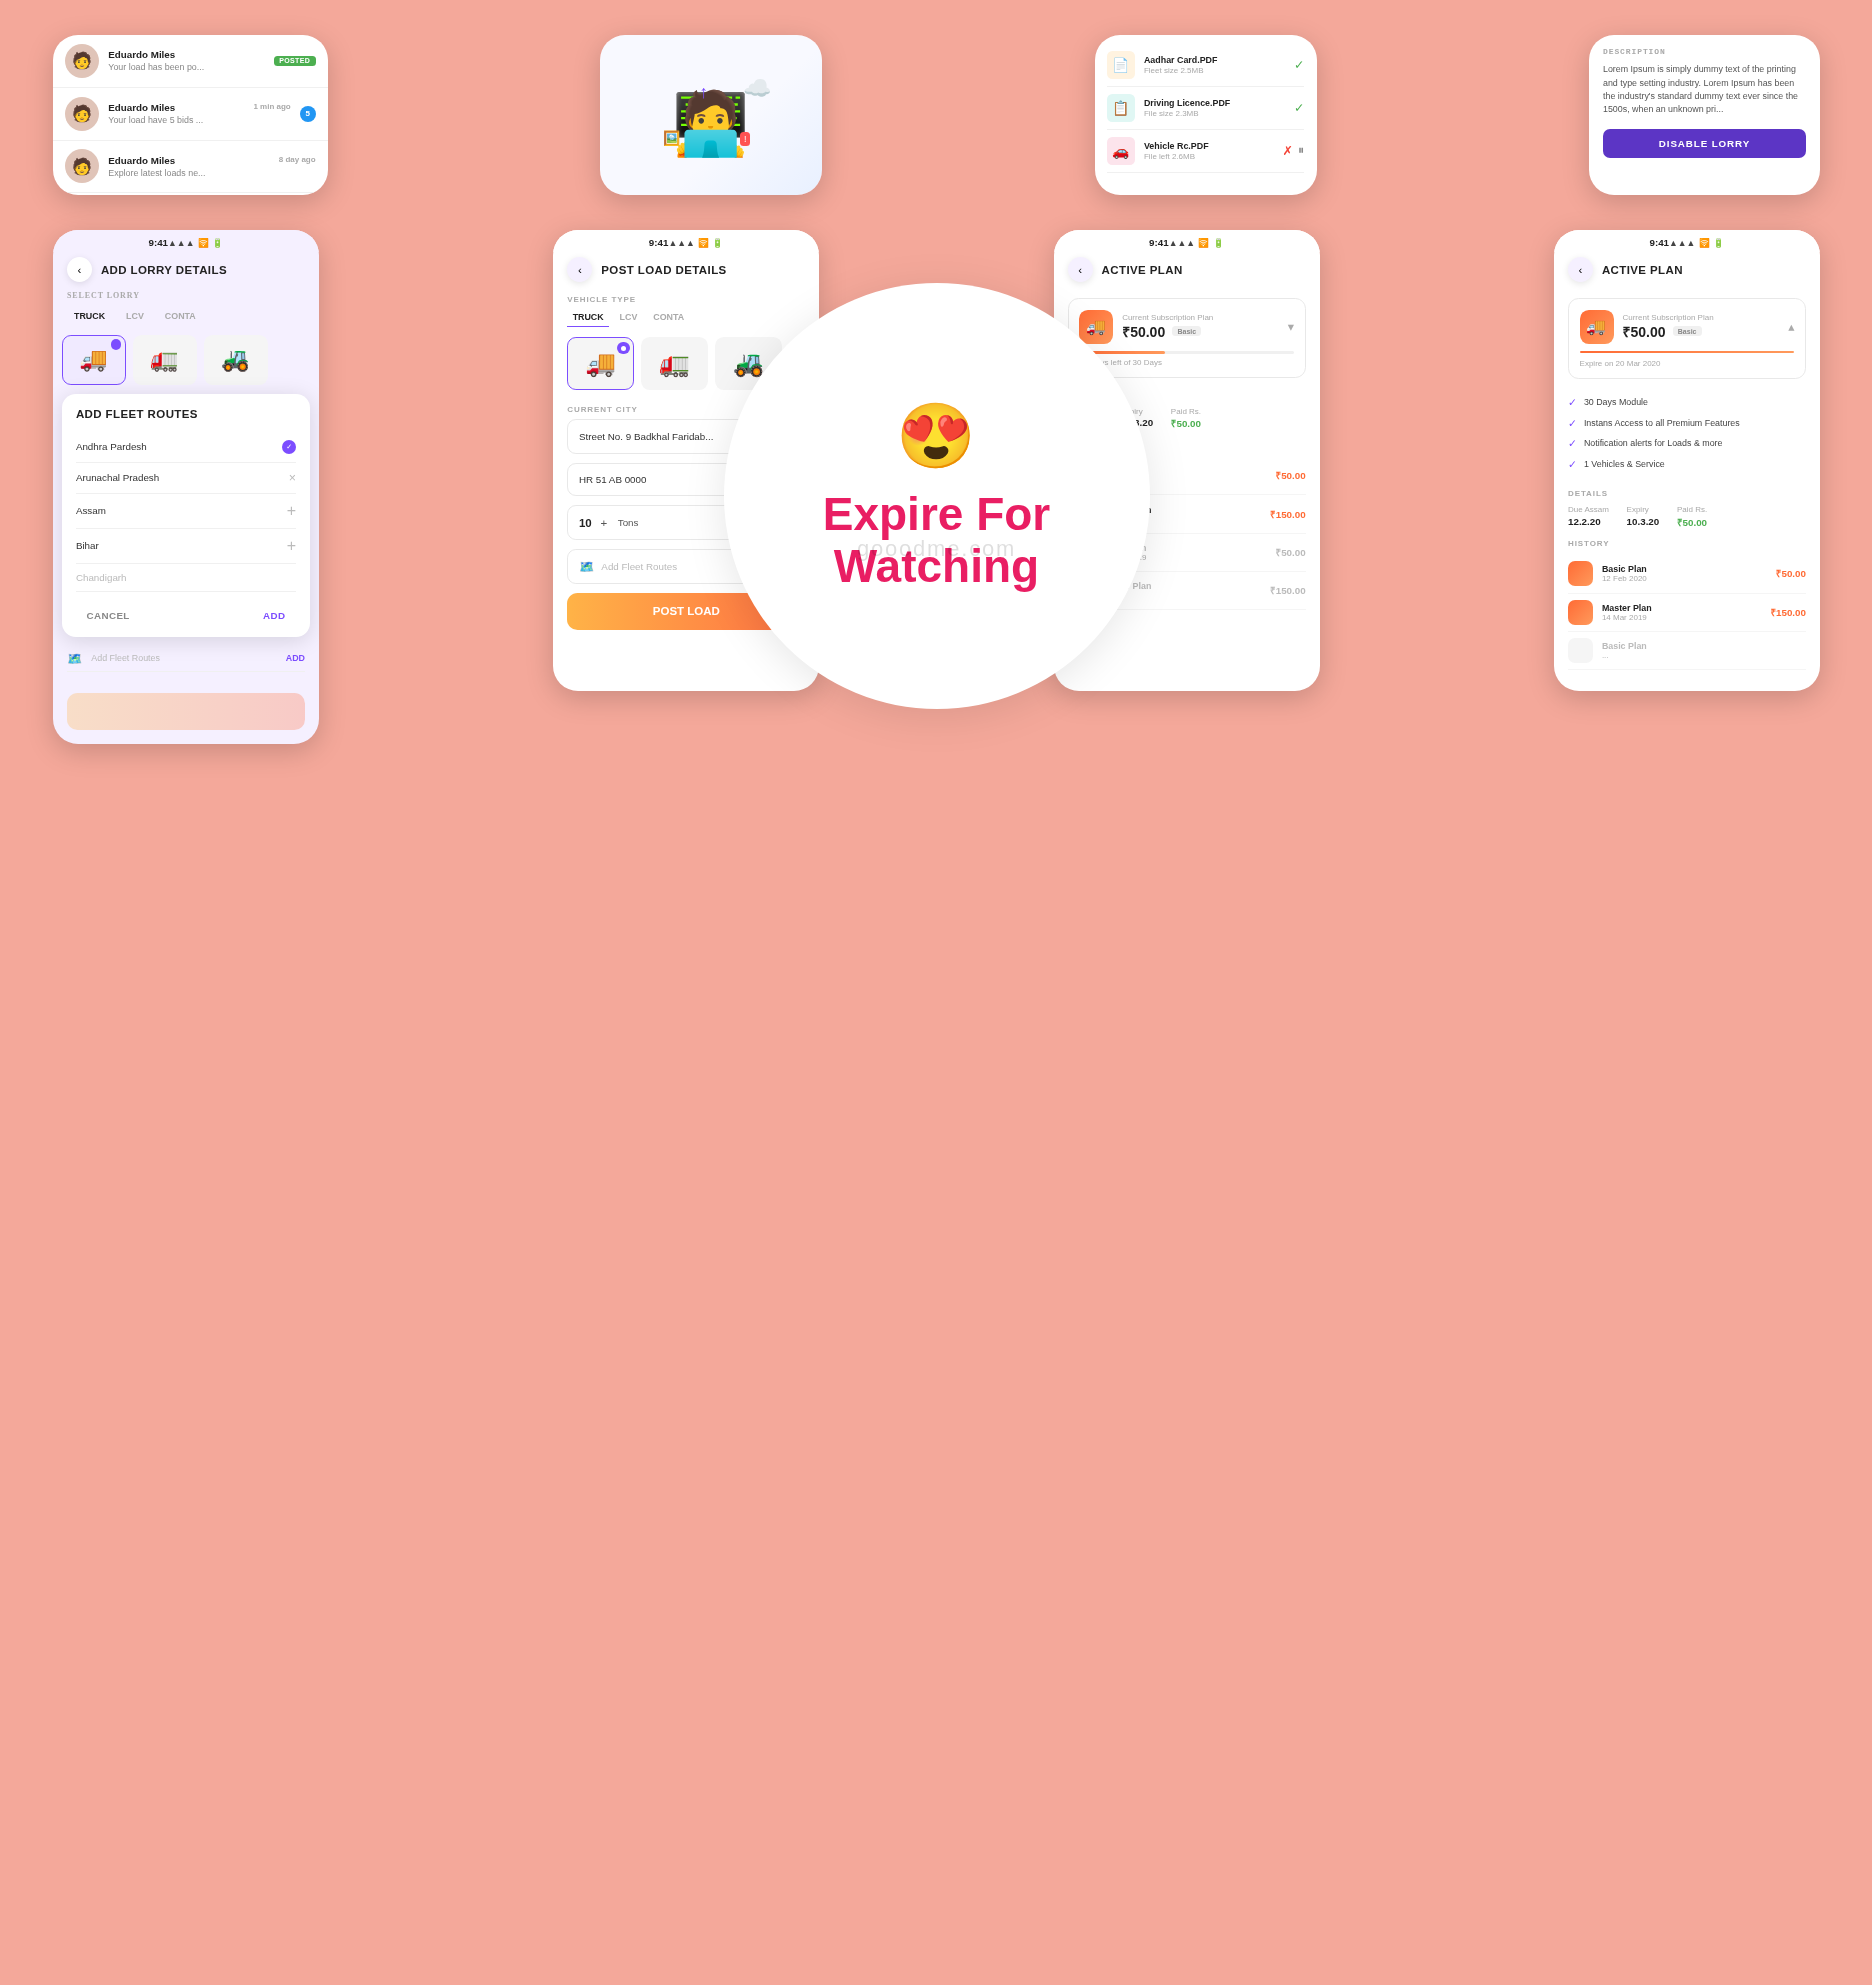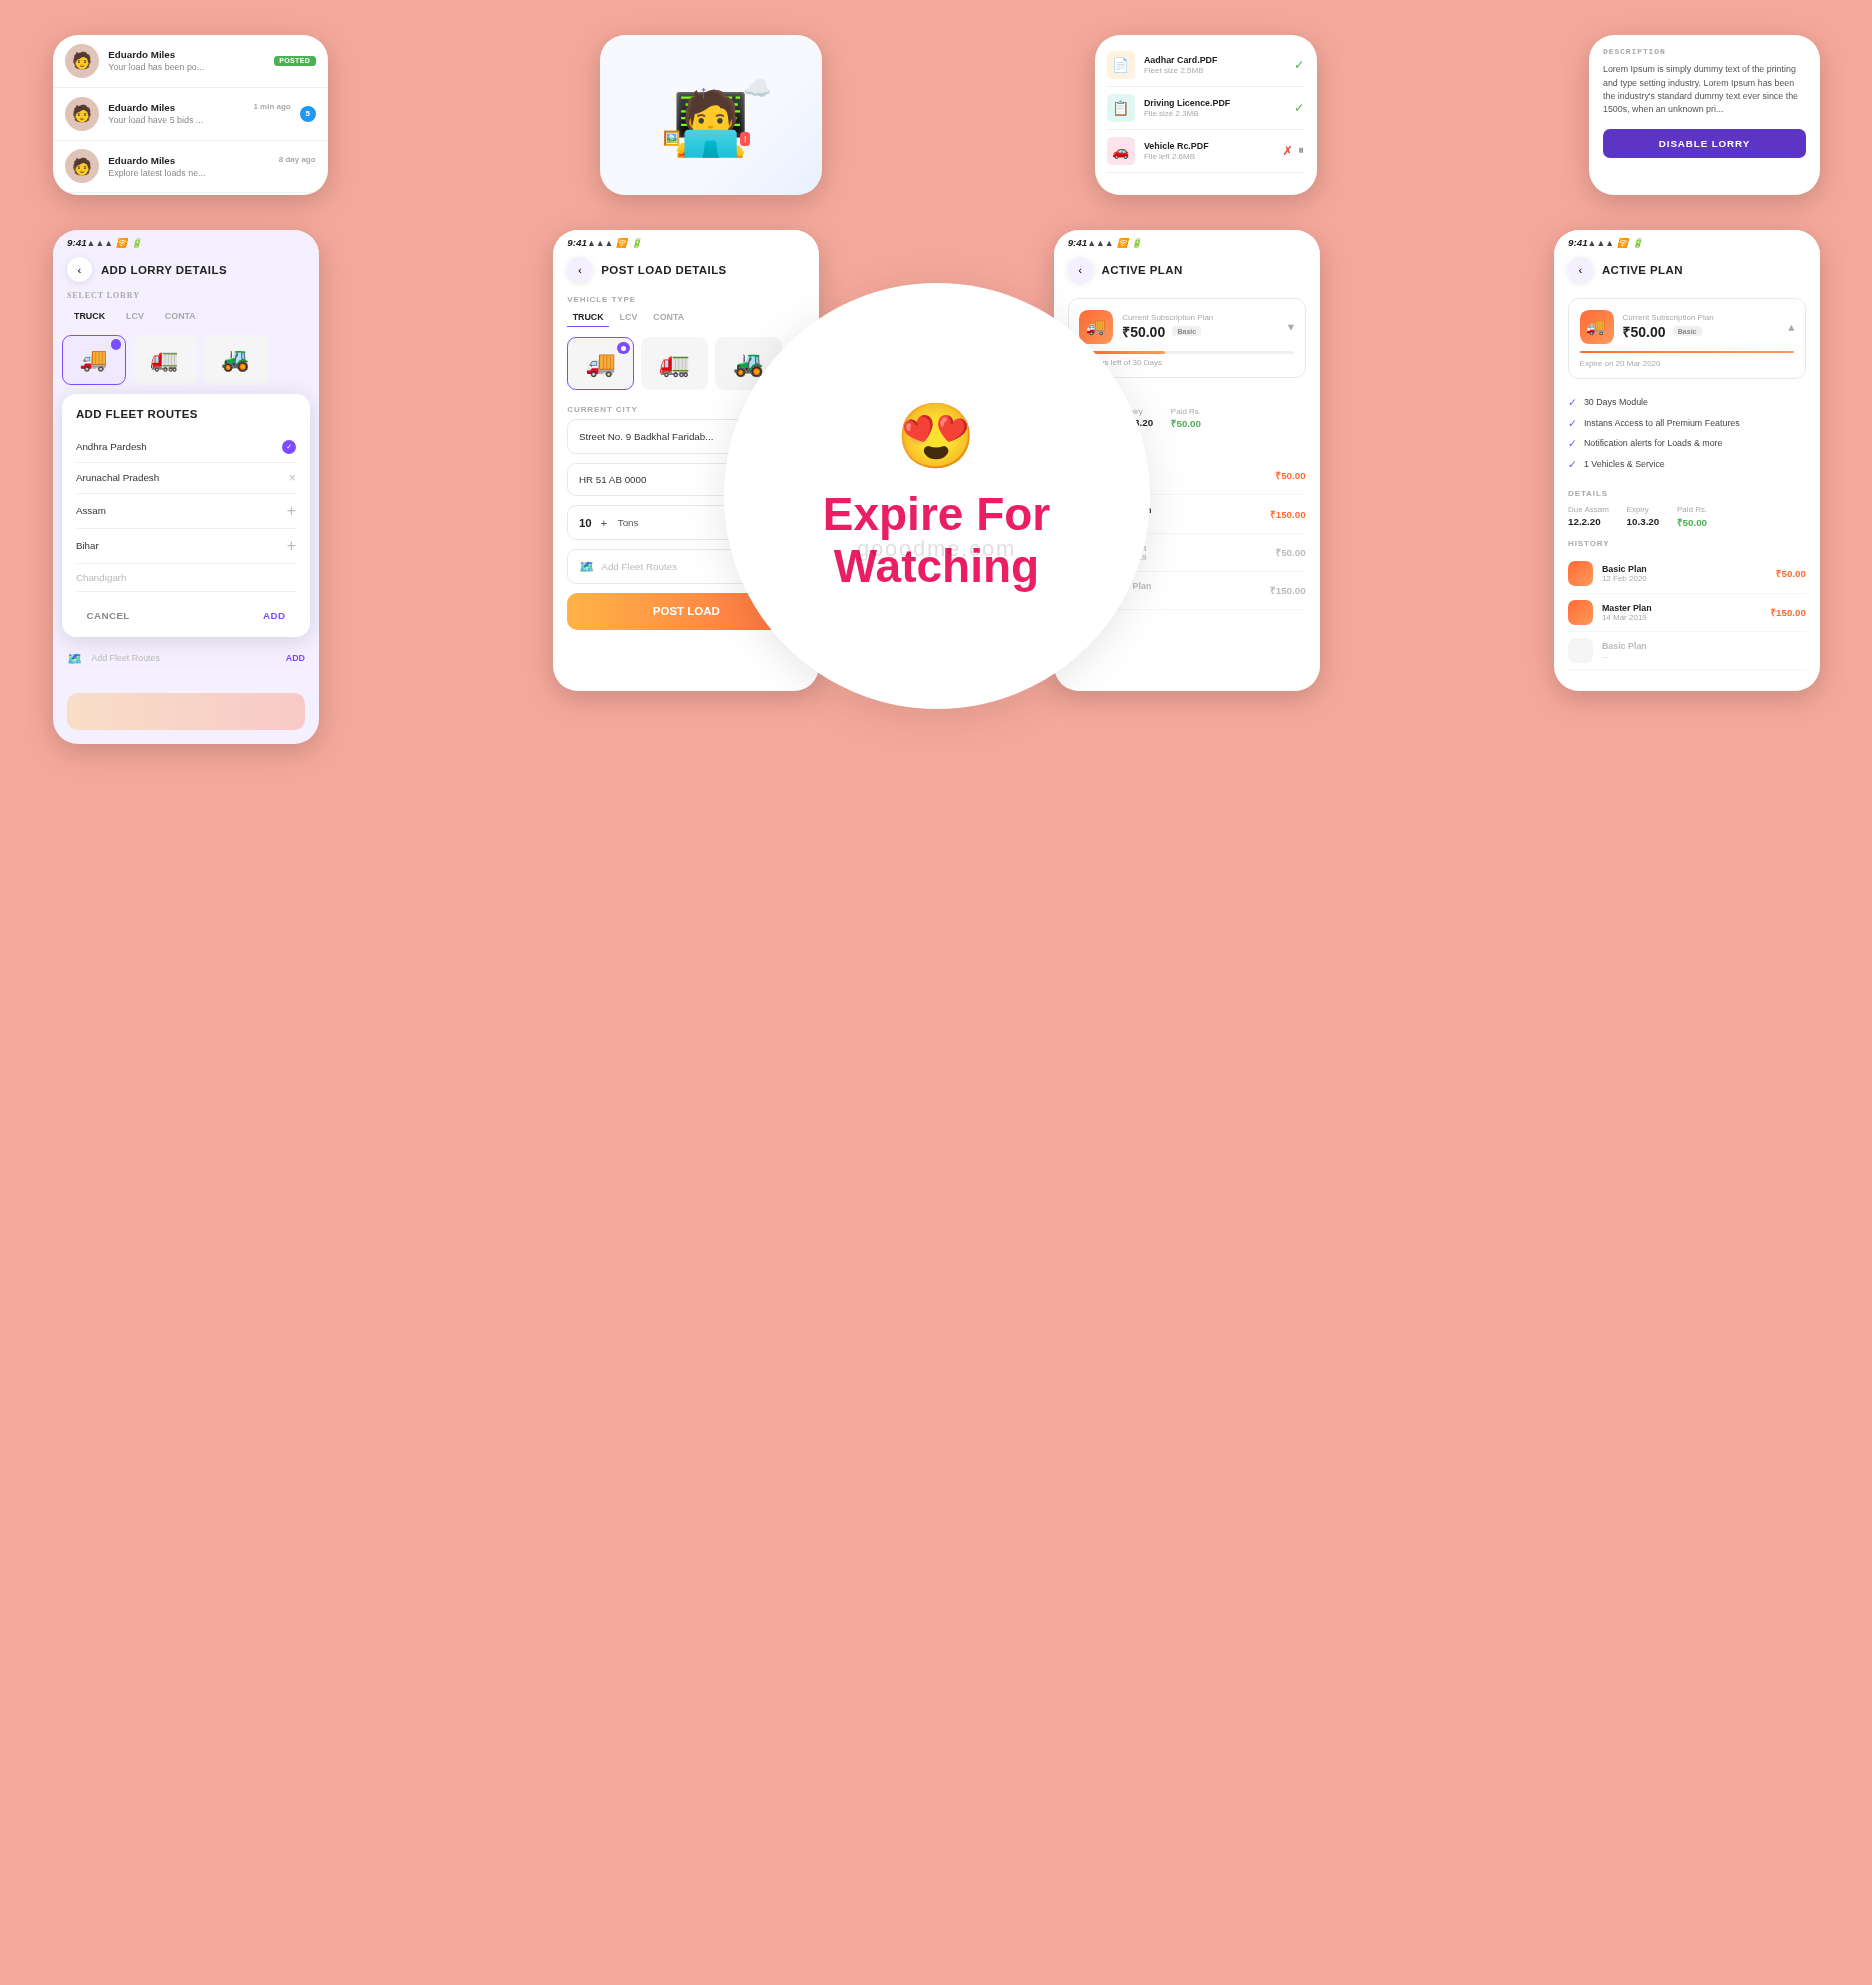--- a/index.html
+++ b/index.html
@@ -221,25 +221,24 @@
       background: #f5f0ff;
       border-radius: 25px;
       overflow: hidden;
       box-shadow: 0 7px 28px rgba(0,0,0,0.18);
       position: relative;
       width: 266px;
     }
     .mobile-frame.white-bg { background: #fff; }
     .mobile-statusbar {
       display: flex;
-      justify-content: flex-start;
+      justify-content: center;
       align-items: center;
       padding: 7px 14px 3.5px 14px;
       background: inherit;
-      font-style: italic;
     }
     .status-time {
       font-size: 9.8px;
       font-weight: 700;
       color: #222;
     }
     .status-icons {
       display: flex;
       gap: 3.5px;
       align-items: center;

